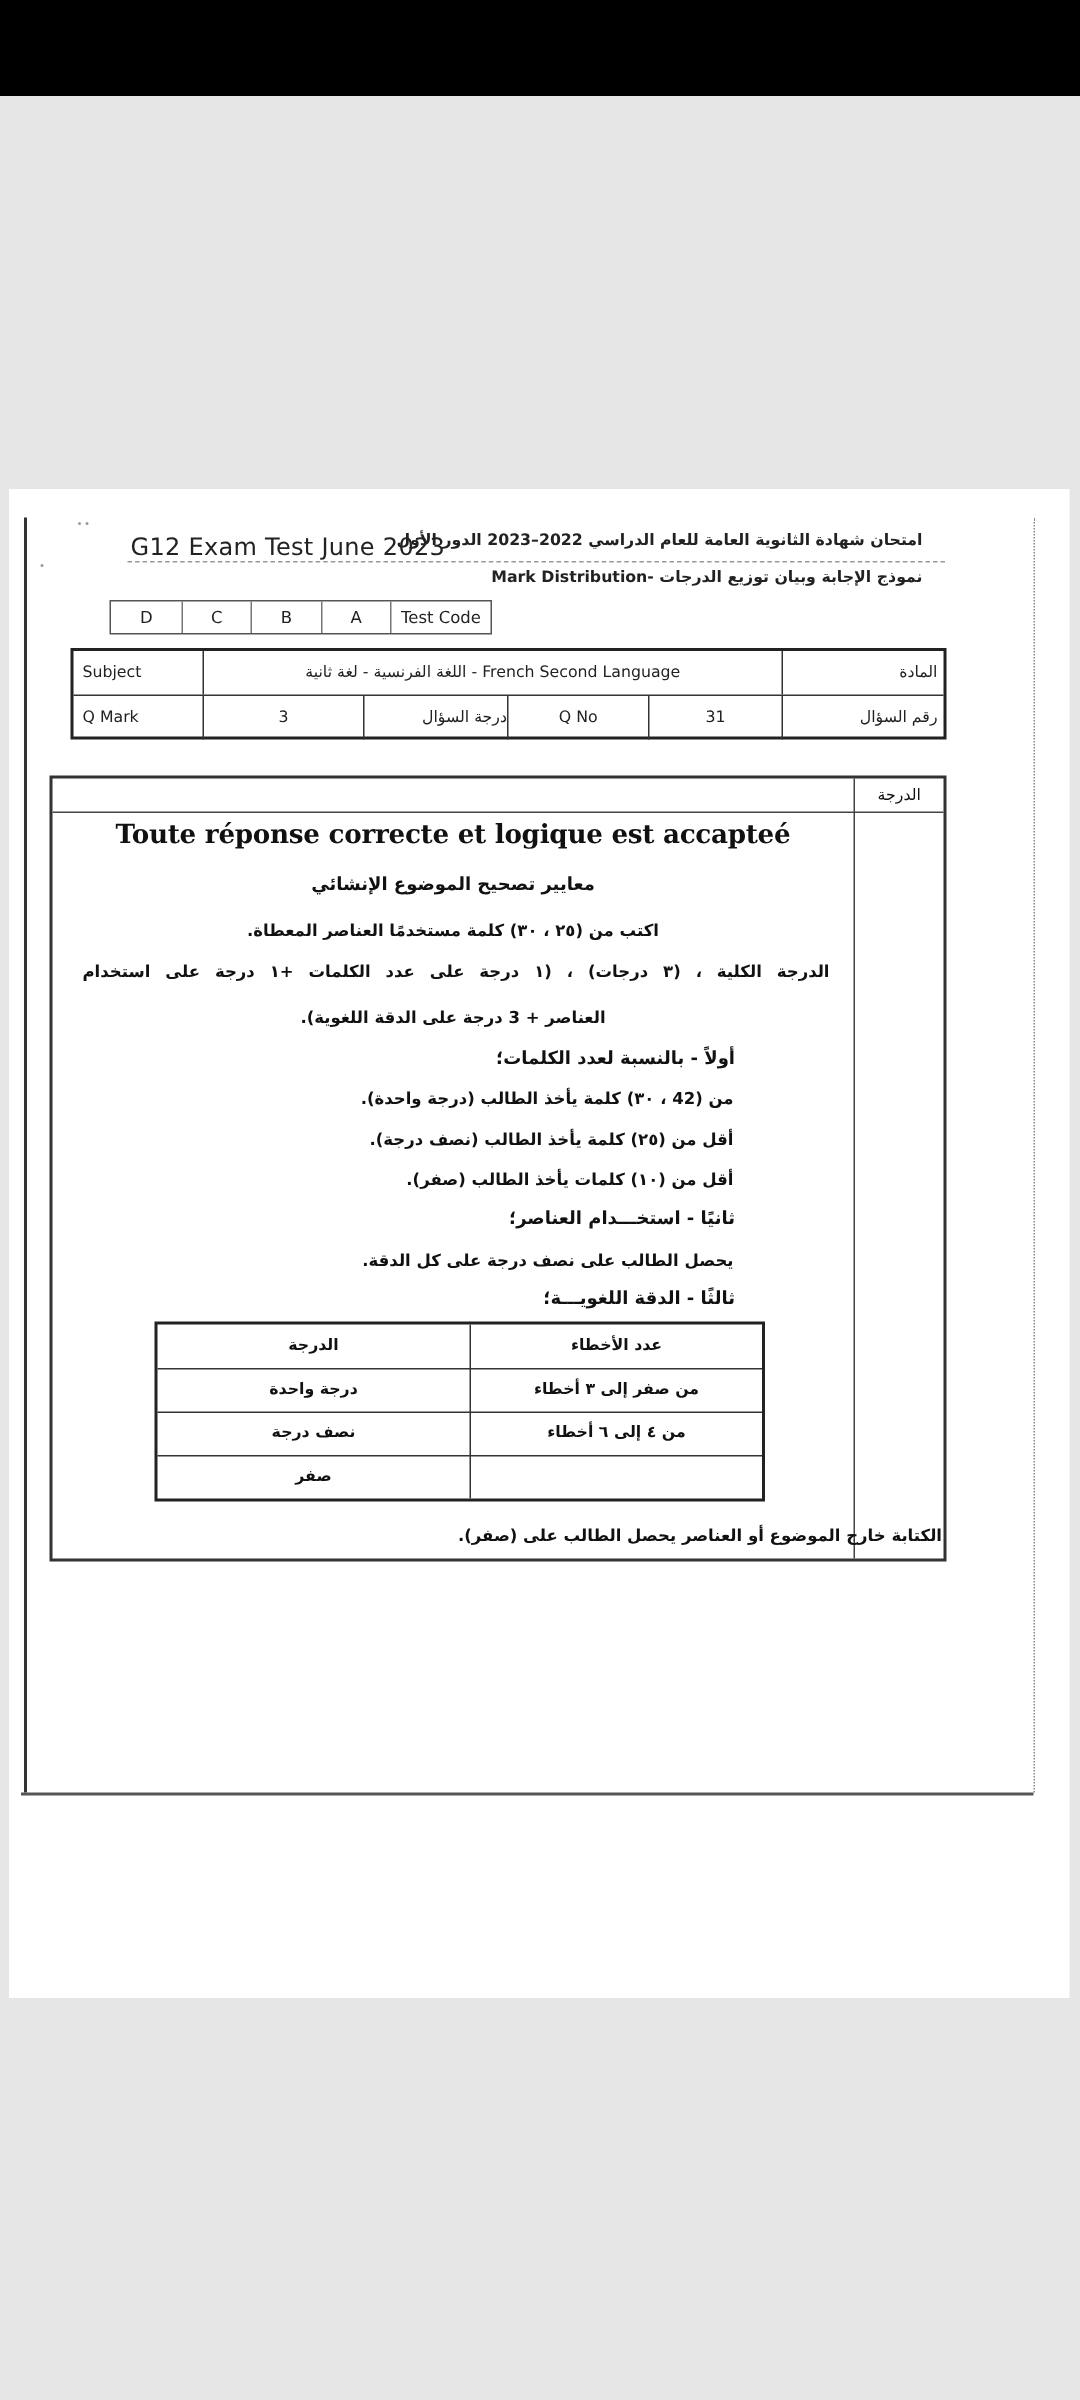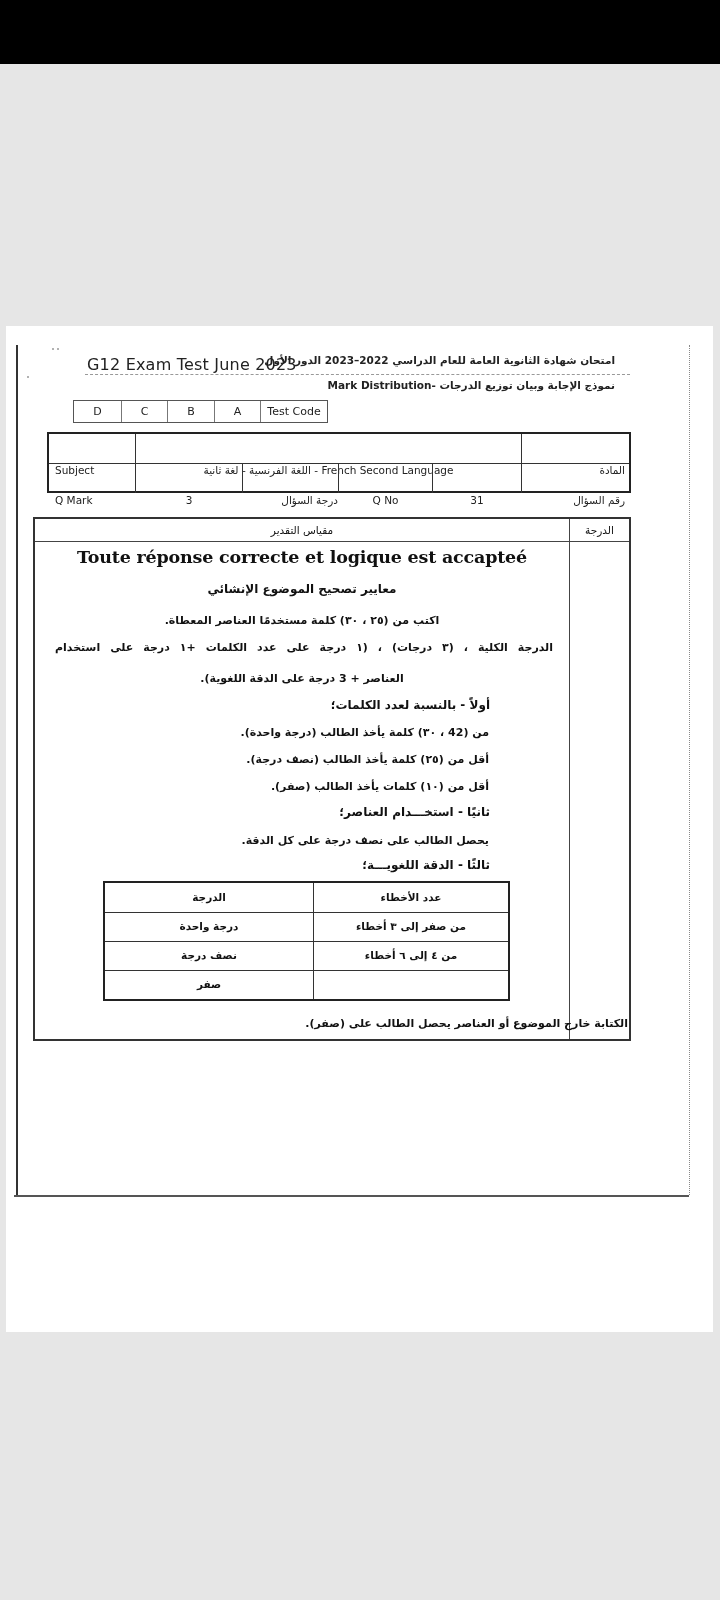--- a/index.html
+++ b/index.html
@@ -57,21 +57,21 @@
   
   .subj {
     position: absolute; left: 47px; top: 432px; width: 584px; height: 61px;
     border: 2px solid #222; box-sizing: border-box;
   }
   .subj .row { position: absolute; left: 0; width: 580px; height: 29px; }
   .subj .row1 { top: 0; border-bottom: 1px solid #333; }
   .subj .row2 { top: 30px; }
   .subj .c {
     position: absolute; top: 0; height: 29px; line-height: 29px; font-size: 10.5px;
-    box-sizing: border-box; color: #222; white-space: nowrap; margin-top: 22px;
+    box-sizing: border-box; color: #222; white-space: nowrap;
   }
   .vline { position: absolute; top: 0; width: 1px; height: 100%; background: #333; }
 
   
   .rubric {
     position: absolute; left: 33px; top: 517px; width: 598px; height: 524px;
     border: 2px solid #333; box-sizing: border-box;
   }
   .rubric .head {
     position: absolute; left: 0; top: 0; width: 594px; height: 22px;
@@ -151,21 +151,20 @@
     <div class="c" style="left:290px;width:93px;text-align:center;">Q No</div>
     <div class="vline" style="left:383px;"></div>
     <div class="c" style="left:384px;width:88px;text-align:center;">31</div>
     <div class="vline" style="left:472px;"></div>
     <div class="c" style="left:473px;width:103px;text-align:right;direction:rtl;">رقم السؤال</div>
   </div>
 </div>
 
 <div class="rubric">
   <div class="head">
-    <div class="head-scale">مقياس التقدير</div>
     <div class="head-grade">الدرجة</div>
   </div>
   <div class="gradecol"></div>
 
   <div class="content">
     <div class="title-fr">Toute réponse correcte et logique est accapteé</div>
     <div class="ar ar-c ar-h" style="top:40px;">معايير تصحيح الموضوع الإنشائي</div>
     <div class="ar" style="top:72px;right:0;width:534px;text-align:center;">اكتب من (٢٥ ، ٣٠) كلمة مستخدمًا العناصر المعطاة.</div>
     <div class="ar" style="top:99px;right:16px;left:20px;text-align:justify;text-align-last:justify;">الدرجة الكلية ، (٣ درجات) ، (١ درجة على عدد الكلمات +١ درجة على استخدام</div>
     <div class="ar ar-c" style="top:130px;">العناصر + 3 درجة على الدقة اللغوية).</div>

